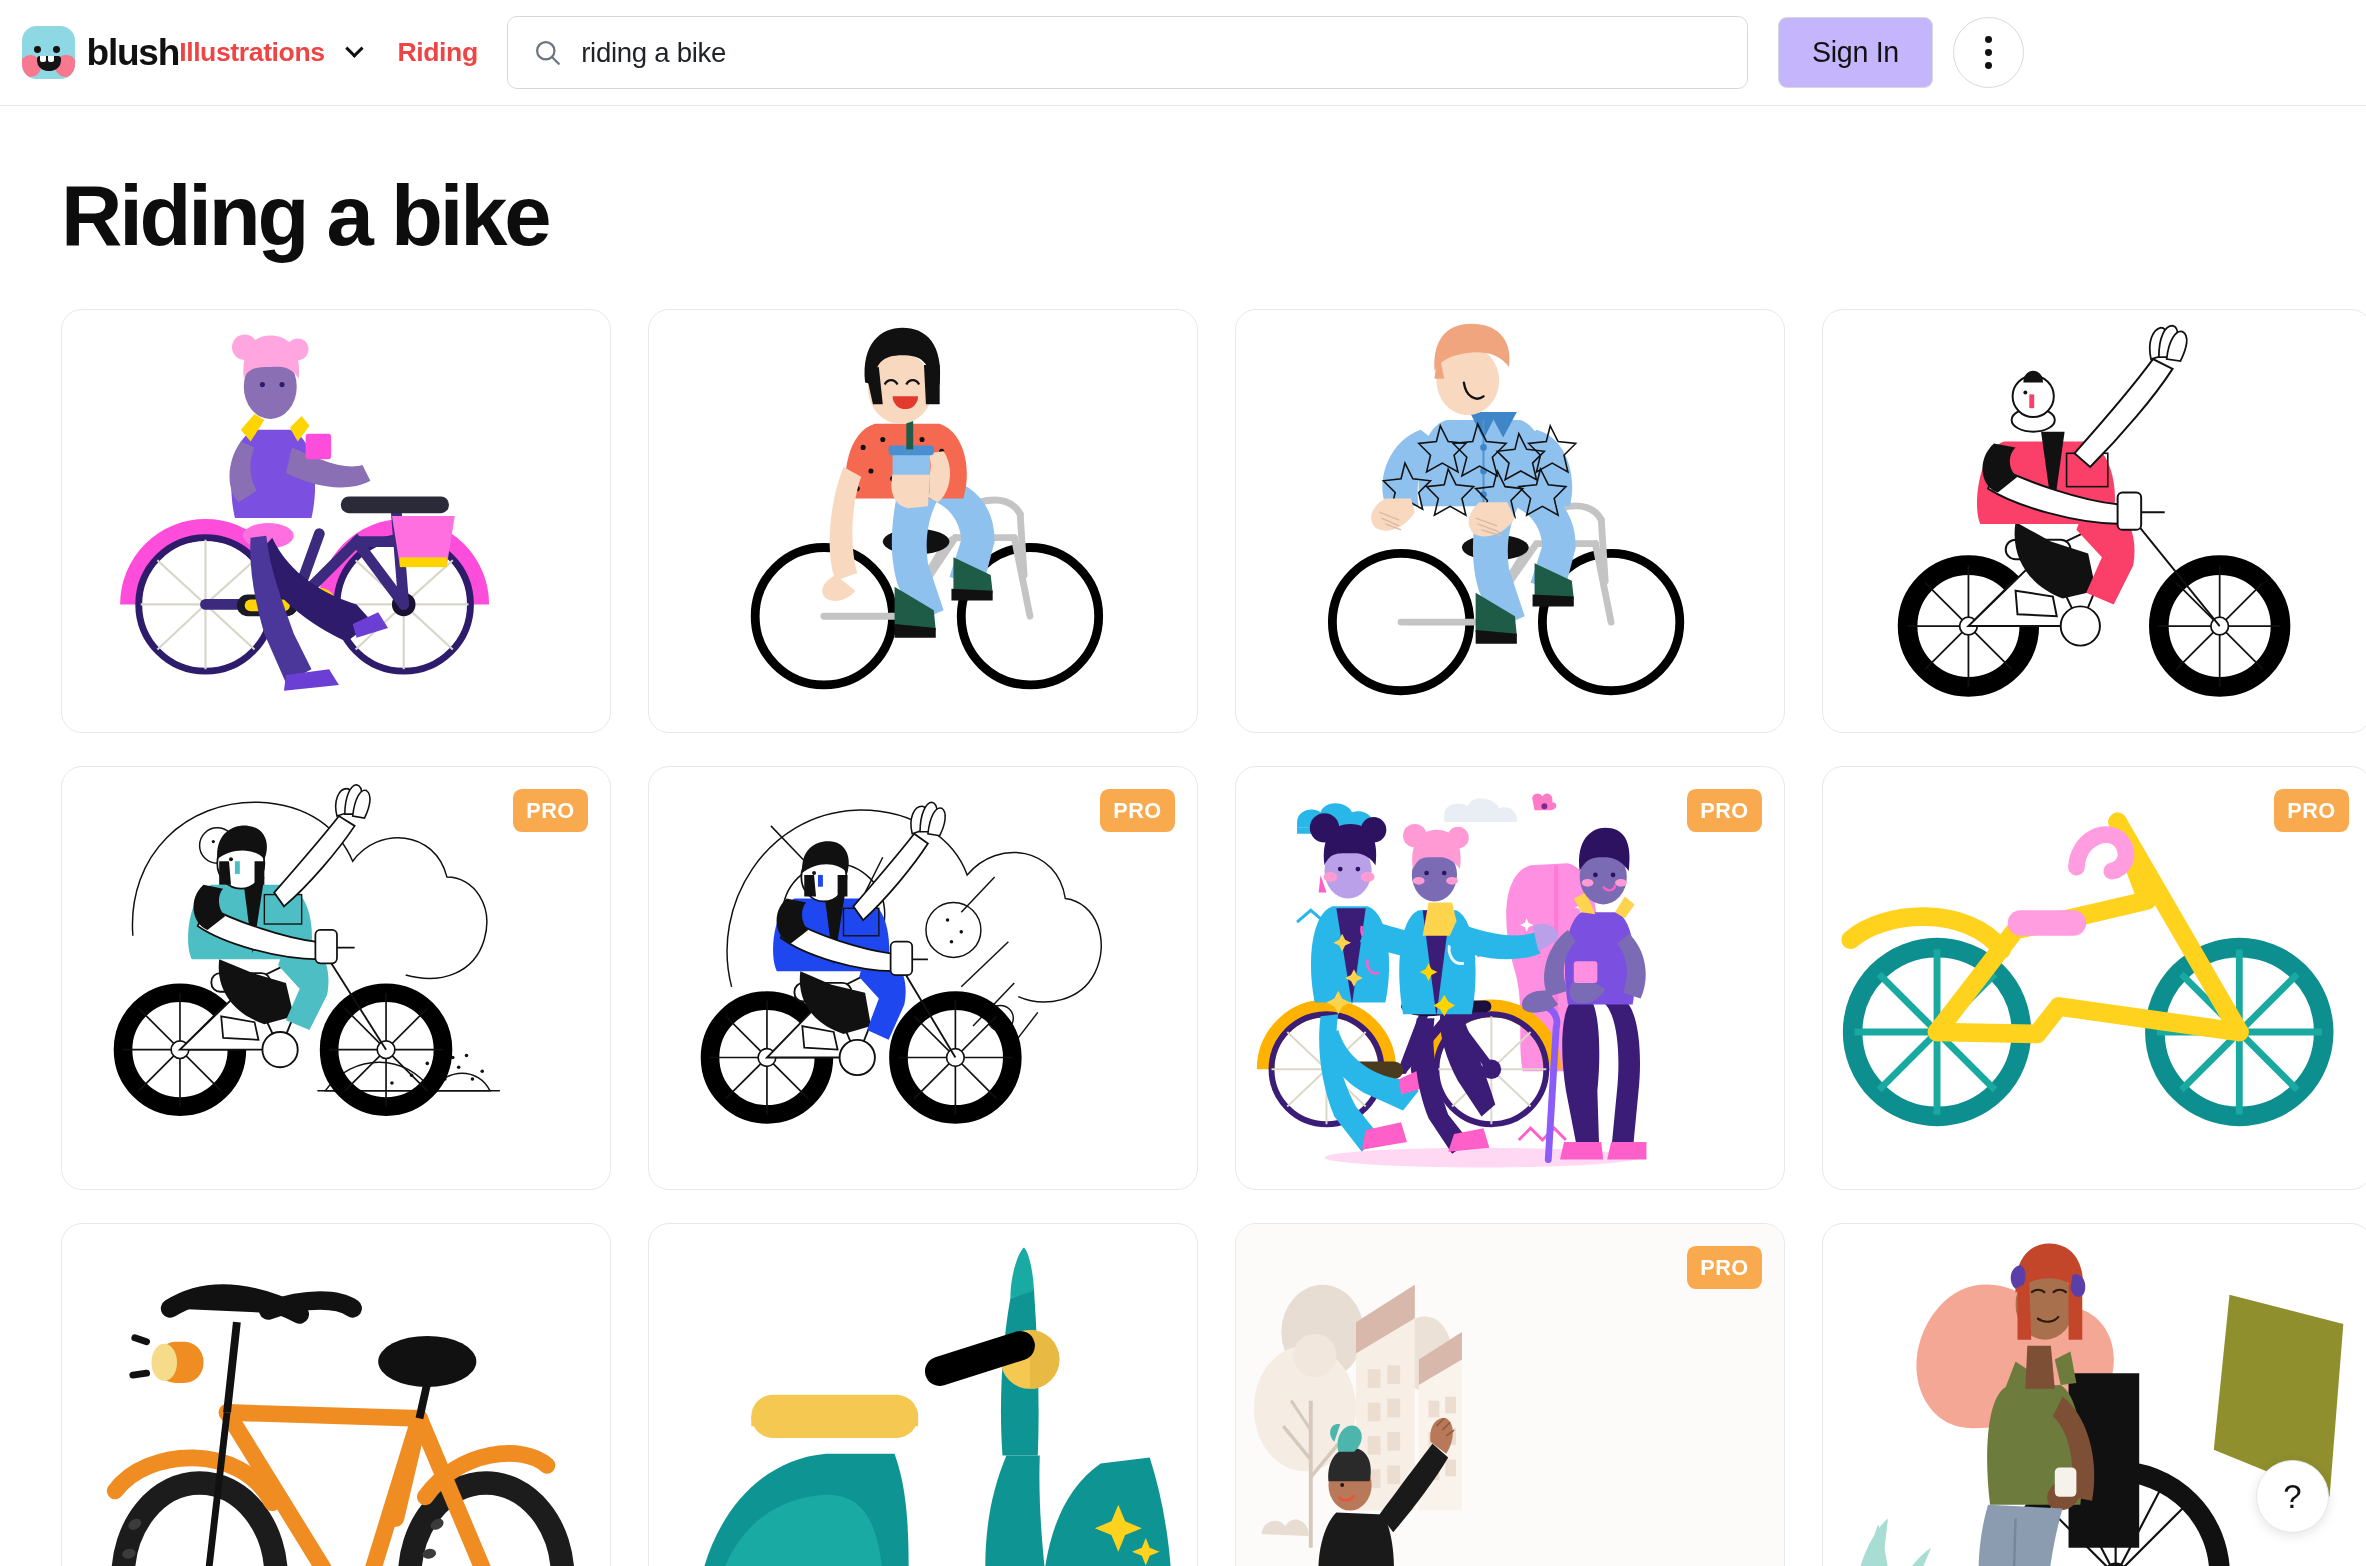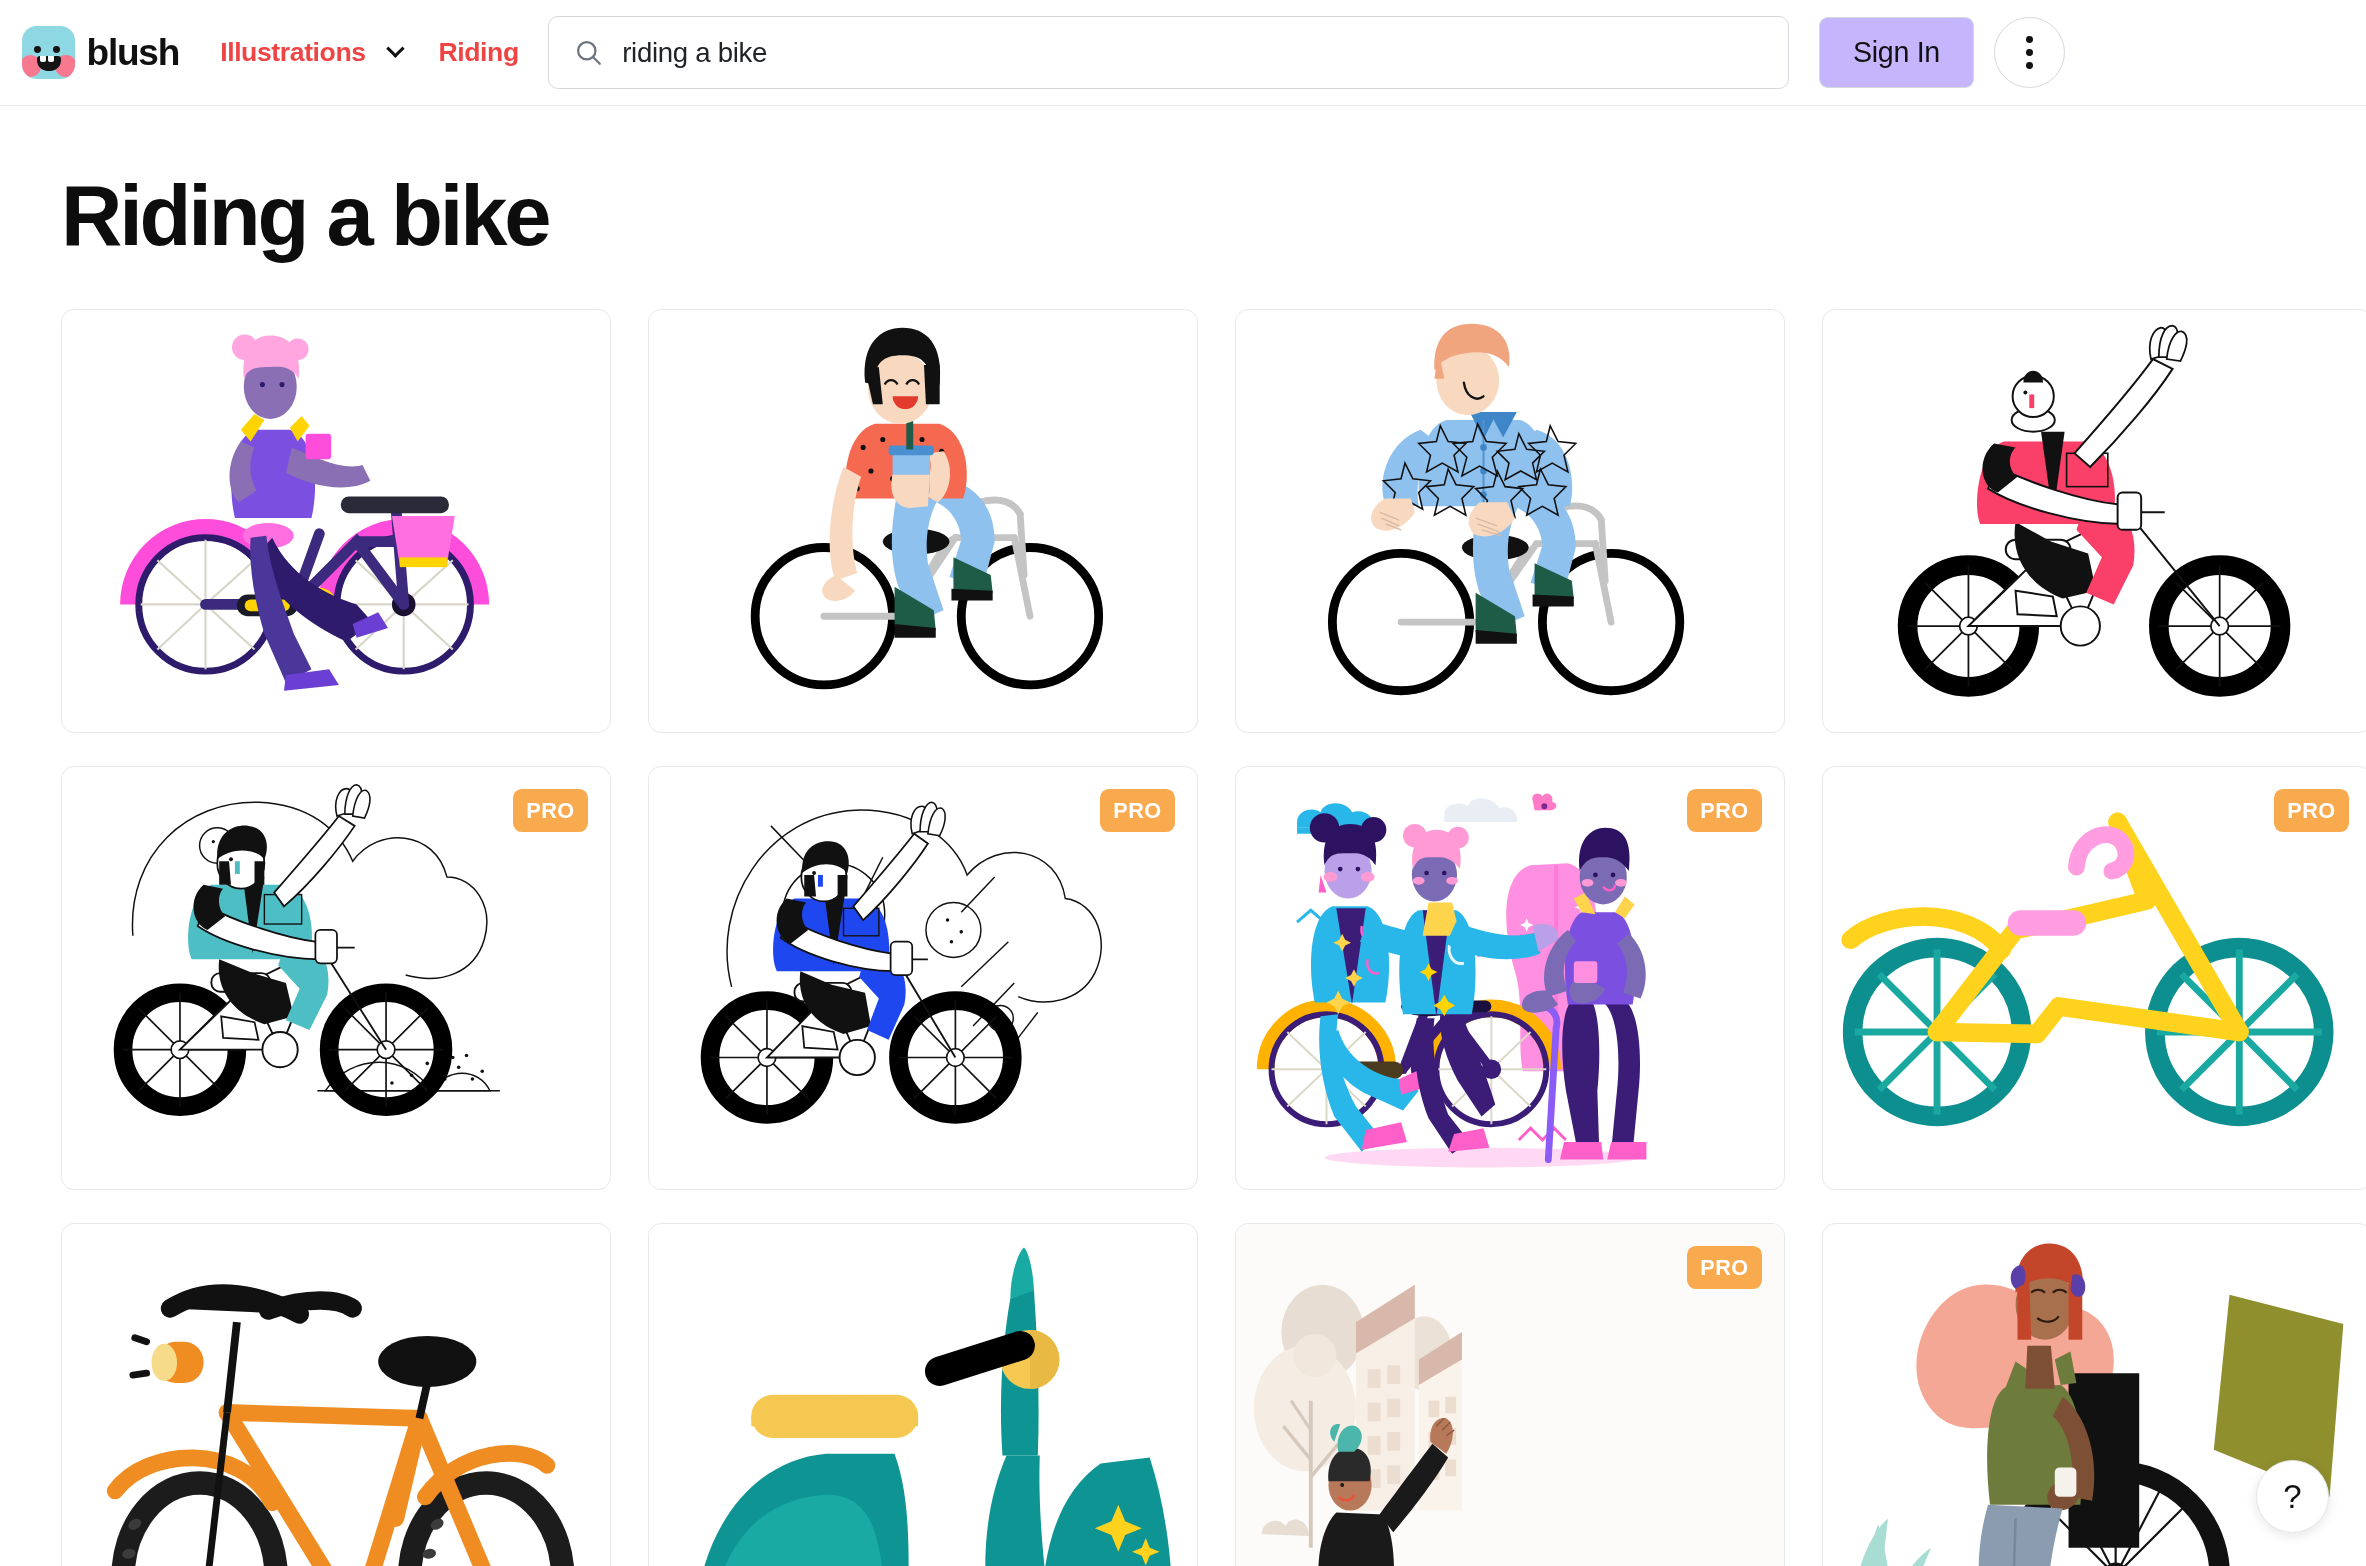--- a/index.html
+++ b/index.html
@@ -20,21 +20,20 @@
     display: flex;
     align-items: center;
     padding: 0 27.6px 0 21.7px;
     border-bottom: 1px solid #e8eaed;
     background: #fff;
   }
   .brand {
     display: flex;
     align-items: center;
     gap: 11.8px;
-    margin-right: 41px;
     cursor: pointer;
   }
   .logo-mark {
     width: 53px; height: 53px;
     border-radius: 14.8px;
     background: #8ed8e4;
     position: relative;
     overflow: hidden;
     flex: none;
   }
@@ -188,21 +187,21 @@
     margin: 51px 0 0 61px;
     width: 2246px;
     display: grid;
     grid-template-columns: repeat(4, 550px);
     gap: 33px 37px;
   }
   .card {
     position: relative;
     height: 424px;
     border: 1px solid #e6e8eb;
-    border-radius: 13px;
+    border-radius: 21px;
     background: #fff;
     overflow: hidden;
     cursor: pointer;
   }
   .card svg { display: block; width: 100%; height: 100%; }
   .pro-badge {
     position: absolute;
     top: 21.7px; right: 21.7px;
     background: #f9a košt;
     background: #f9a council;

